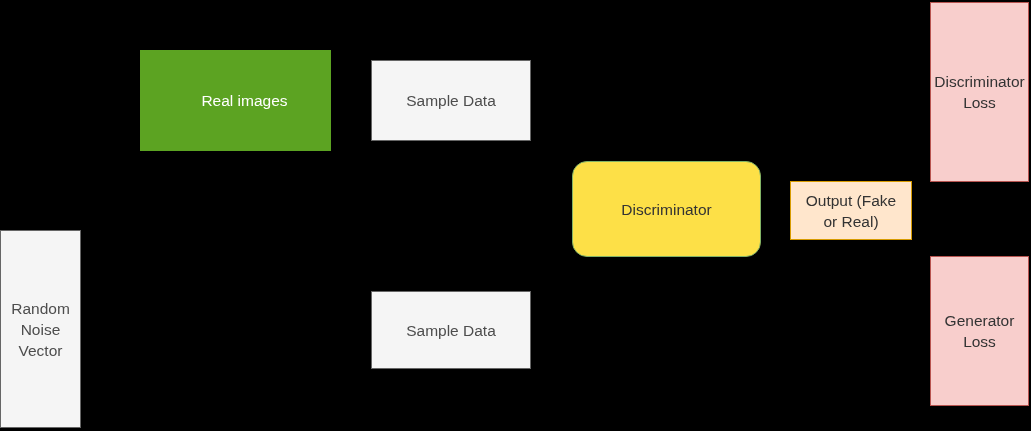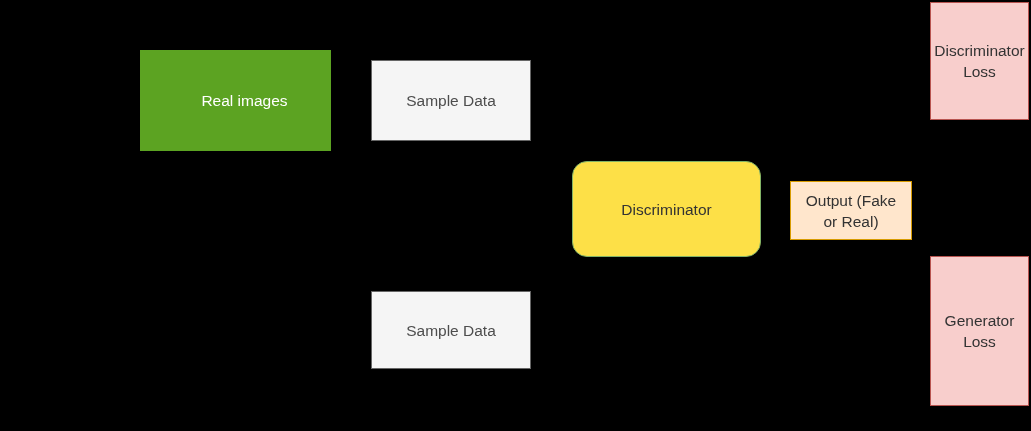--- a/index.html
+++ b/index.html
@@ -25,28 +25,31 @@
   .node .lbl { display: block; }
 
   
   #random-noise      { left: 0px;   top: 230px; width: 81px;  height: 198px; padding: 0 2px; }
   #real-images       { left: 140px; top: 50px;  width: 191px; height: 101px; padding-left: 18px; }
   #sample-data-top   { left: 371px; top: 60px;  width: 160px; height: 81px; }
   #generator         { left: 142px; top: 280px; width: 190px; height: 100px; border-radius: 15px; }
   #sample-data-bottom{ left: 371px; top: 291px; width: 160px; height: 78px; }
   #discriminator     { left: 572px; top: 161px; width: 189px; height: 96px; border-radius: 15px; border-width: 1.5px; }
   #output            { left: 790px; top: 181px; width: 122px; height: 59px; padding: 0 10px; }
-  #discriminator-loss{ left: 930px; top: 2px;   width: 99px;  height: 118px; padding: 0 2px; }
+  #discriminator-loss{ left: 930px; top: 2px;   width: 99px;  height: 180px; padding: 0 2px; }
   #generator-loss    { left: 930px; top: 256px; width: 99px;  height: 150px; padding: 0 2px; }
 </style>
 </head>
 <body>
 
 <div class="stage" style="background-color: rgb(0, 0, 0);">
 
+  <div class="node" id="random-noise" style="background-color: rgb(245, 245, 245); border-color: rgb(102, 102, 102); color: rgb(77, 77, 77);">
+    <span class="lbl">Random Noise Vector</span>
+  </div>
 
   <div class="node" id="real-images" style="background-color: rgb(92, 163, 34); border-color: rgb(92, 163, 34); color: rgb(255, 255, 255);">
     <span class="lbl">Real images</span>
   </div>
 
   <div class="node" id="sample-data-top" style="background-color: rgb(245, 245, 245); border-color: rgb(102, 102, 102); color: rgb(77, 77, 77);">
     <span class="lbl">Sample Data</span>
   </div>
 
 

